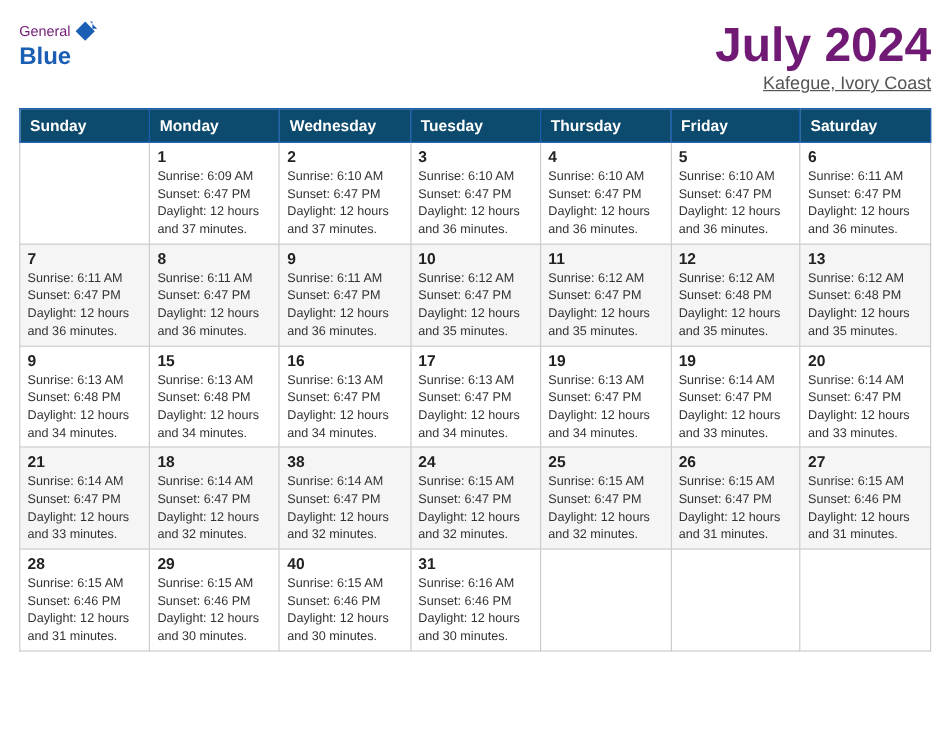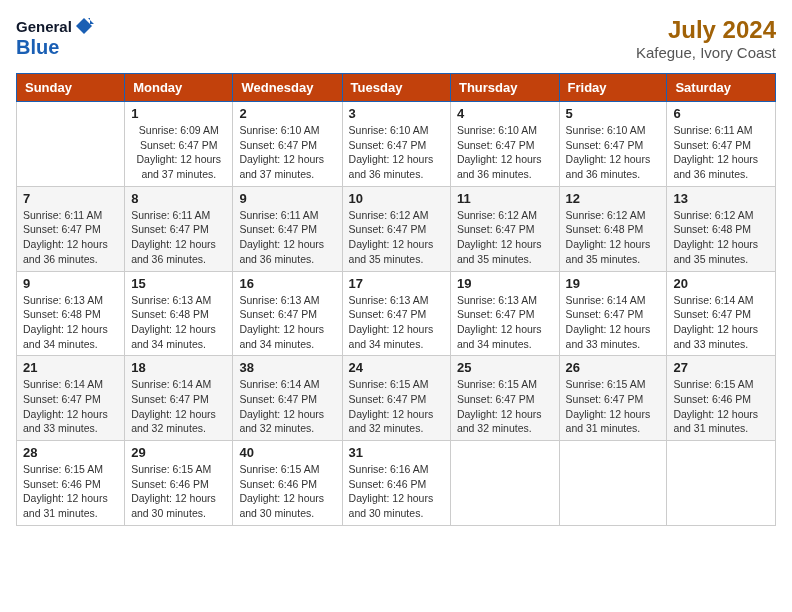--- a/index.html
+++ b/index.html
@@ -19,53 +19,54 @@
     .logo {
       display: flex;
       flex-direction: column;
       align-items: flex-start;
     }
     .logo-text {
       display: flex;
       align-items: center;
     }
     .logo-general {
-      font-size: 15px;
-      font-weight: bold;
-      color: #0f172a;
+      font-size: 12px;
+      font-weight: normal;
+      color: #701a75;
     }
     .logo-blue {
       font-size: 20px;
       font-weight: bold;
       color: #1a5fb4;
     }
     .logo-icon {
       width: 20px;
       height: 20px;
       margin-left: 2px;
     }
     .title-block {
       text-align: right;
     }
     .month-title {
-      font-size: 24px;
+      font-size: 40px;
       font-weight: bold;
-      color: #a16207;
+      color: #701a75;
       margin-left: 10px;
     }
     .location {
       font-size: 15px;
       color: #555;
+      text-decoration: underline;
     }
     .calendar {
       width: 100%;
       border-collapse: collapse;
     }
     .calendar th {
-      background-color: #c2410c;
+      background-color: #0c4a6e;
       color: white;
       text-align: left;
       padding: 6px 8px;
       font-size: 13px;
       border: 1px solid #1a5fb4;
     }
     .calendar td {
       border: 1px solid #ccc;
       vertical-align: top;
       padding: 4px 6px;
@@ -122,21 +123,21 @@
         <th>Thursday</th>
         <th>Friday</th>
         <th>Saturday</th>
       </tr>
   </thead>
   <tbody id="calendar-body">
   <tr>
         <td class="empty-cell"></td>
         <td>
           <span class="day-num">1</span>
-          <div class="day-info" style="white-space: pre-line; text-align: center;">Sunrise: 6:09 AM
+          <div class="day-info" style="white-space: pre-line;">Sunrise: 6:09 AM
 Sunset: 6:47 PM
 Daylight: 12 hours
 and 37 minutes.</div>
         </td>
         <td>
           <span class="day-num">2</span>
           <div class="day-info" style="white-space: pre-line;">Sunrise: 6:10 AM
 Sunset: 6:47 PM
 Daylight: 12 hours
 and 37 minutes.</div>

